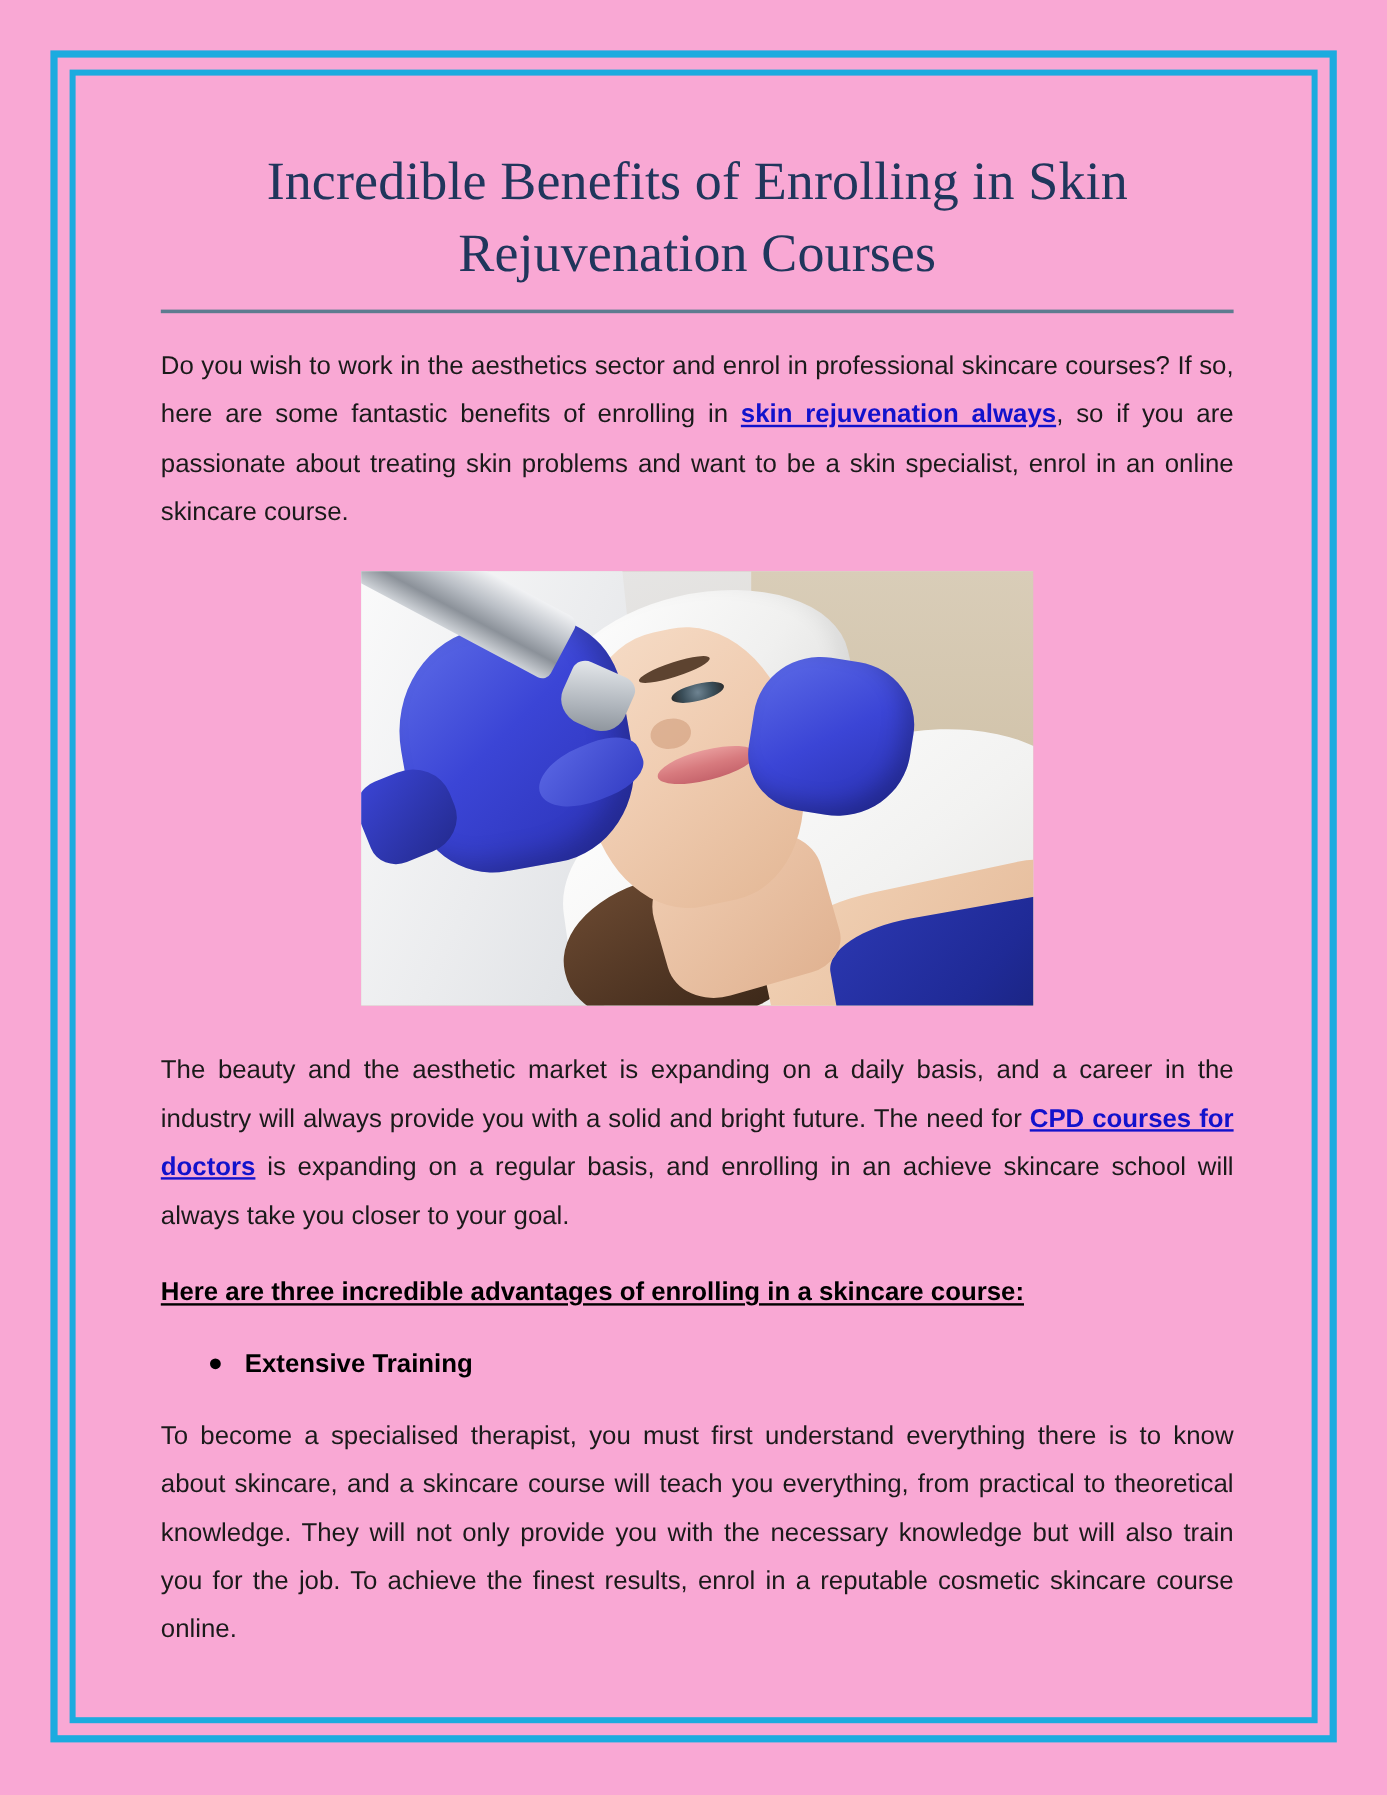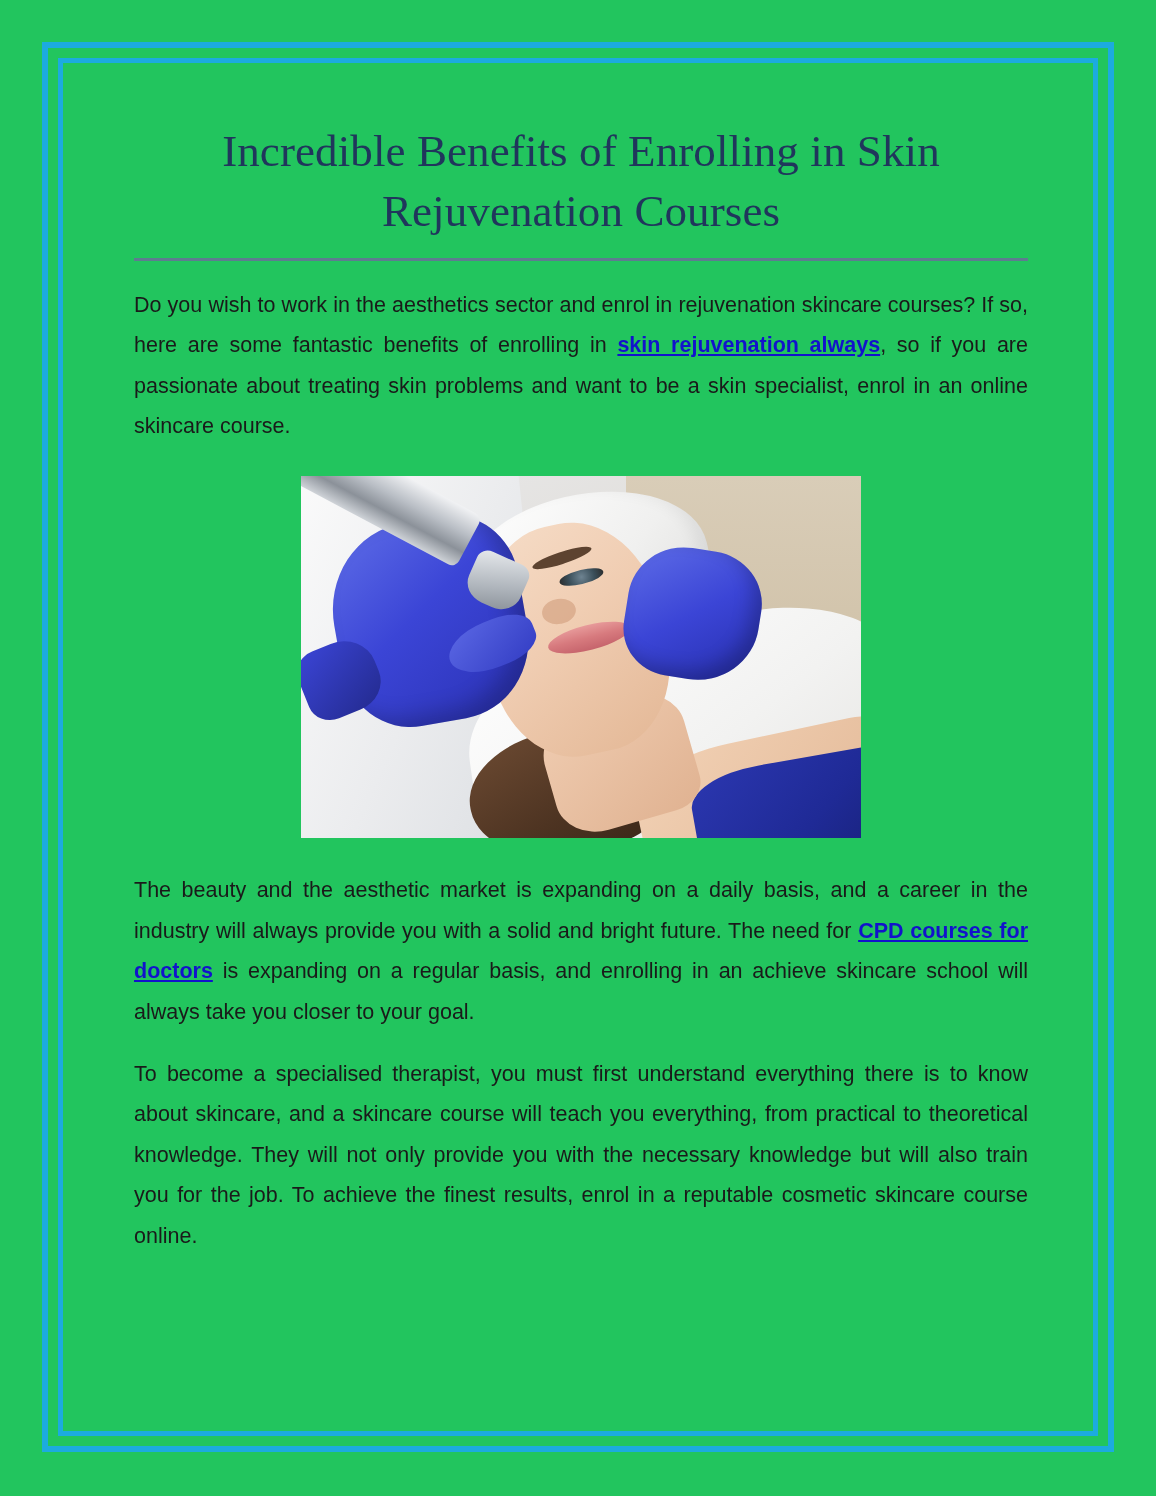--- a/index.html
+++ b/index.html
@@ -13,21 +13,21 @@
     height: 1496px;
     font-family: "Liberation Sans", sans-serif;
     overflow: hidden;
   }
 
   
   .page {
     position: relative;
     width: 1156px;
     height: 1496px;
-    background: #22c55e;
+    background: #f9a8d4;
     box-sizing: border-box;
   }
   .border-outer {
     position: absolute;
     left: 42px;
     top: 42px;
     right: 42px;
     bottom: 44px;
     border: 6px solid #1CABDF;
     box-sizing: border-box;
@@ -268,21 +268,21 @@
   <div class="border-outer">
     <div class="border-inner"></div>
   </div>
 
   <div class="content">
 
     <h1 class="doc-title">Incredible Benefits of Enrolling in Skin Rejuvenation Courses</h1>
 
     <div class="title-rule"></div>
 
-    <p class="para p-first"><span>Do you wish to work in the aesthetics sector and enrol in rejuvenation skincare courses? If so, here are some fantastic benefits of enrolling in </span><a class="doclink" href="#">skin rejuvenation always</a><span>, so if you are passionate about treating skin problems and want to be a skin specialist, enrol in an online skincare course.</span></p>
+    <p class="para p-first"><span>Do you wish to work in the aesthetics sector and enrol in professional skincare courses? If so, here are some fantastic benefits of enrolling in </span><a class="doclink" href="#">skin rejuvenation always</a><span>, so if you are passionate about treating skin problems and want to be a skin specialist, enrol in an online skincare course.</span></p>
 
     <div class="figure">
       <div class="photo">
         <div class="ph-bg"></div>
         <div class="ph-wall"></div>
         <div class="ph-coat"></div>
         <div class="ph-pillow"></div>
         <div class="ph-hair"></div>
         <div class="ph-shoulder"></div>
         <div class="ph-top"></div>
@@ -297,18 +297,25 @@
         <div class="ph-glove-l"></div>
         <div class="ph-finger"></div>
         <div class="ph-cuff"></div>
         <div class="ph-wand"></div>
         <div class="ph-tip"></div>
       </div>
     </div>
 
     <p class="para p-second"><span>The beauty and the aesthetic market is expanding on a daily basis, and a career in the industry will always provide you with a solid and bright future. The need for </span><a class="doclink" href="#">CPD courses for doctors</a><span> is expanding on a regular basis, and enrolling in an achieve skincare school will always take you closer to your goal.</span></p>
 
-
+    <p class="section-head">Here are three incredible advantages of enrolling in a skincare course:</p>
+
+    <ul class="bullet-list">
+      <li class="bullet-item">
+        <span class="bullet-dot"></span>
+        <span>Extensive Training</span>
+      </li>
+    </ul>
 
     <p class="para p-last">To become a specialised therapist, you must first understand everything there is to know about skincare, and a skincare course will teach you everything, from practical to theoretical knowledge. They will not only provide you with the necessary knowledge but will also train you for the job. To achieve the finest results, enrol in a reputable cosmetic skincare course online.</p>
 
   </div>
 </div>
 
 </body></html>

